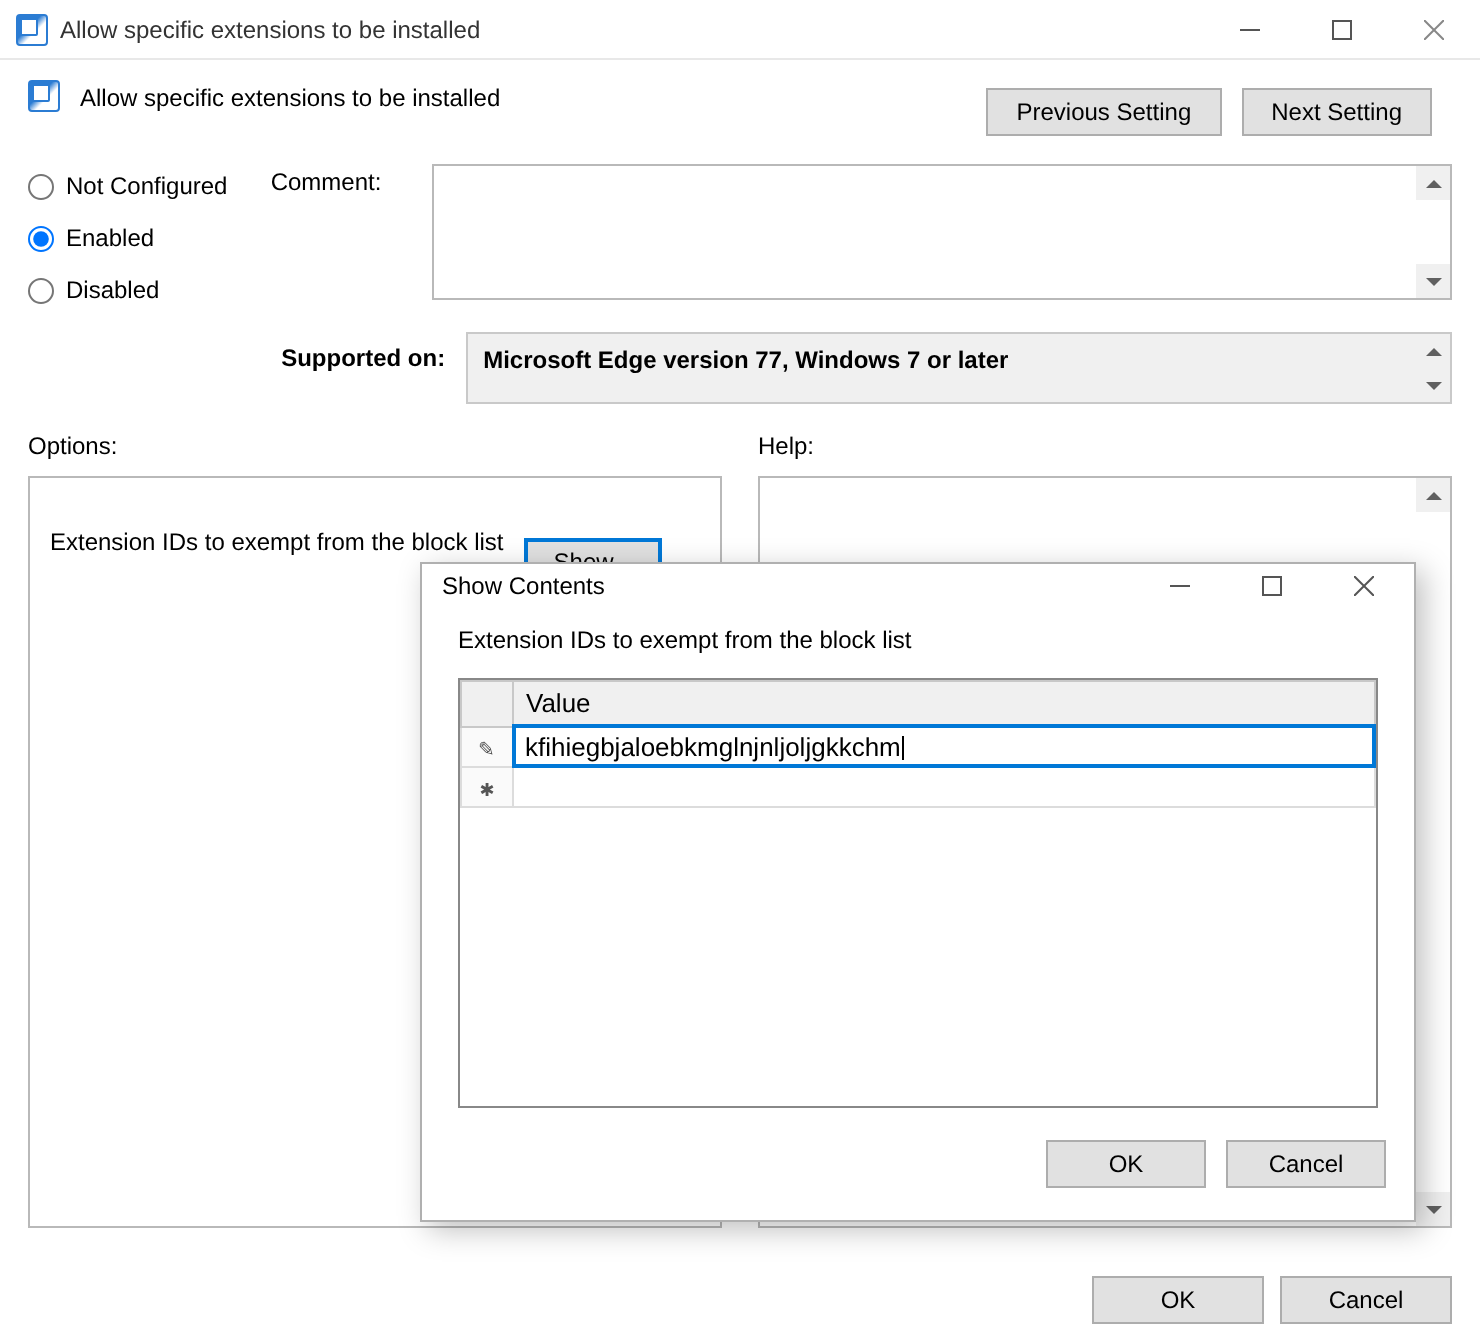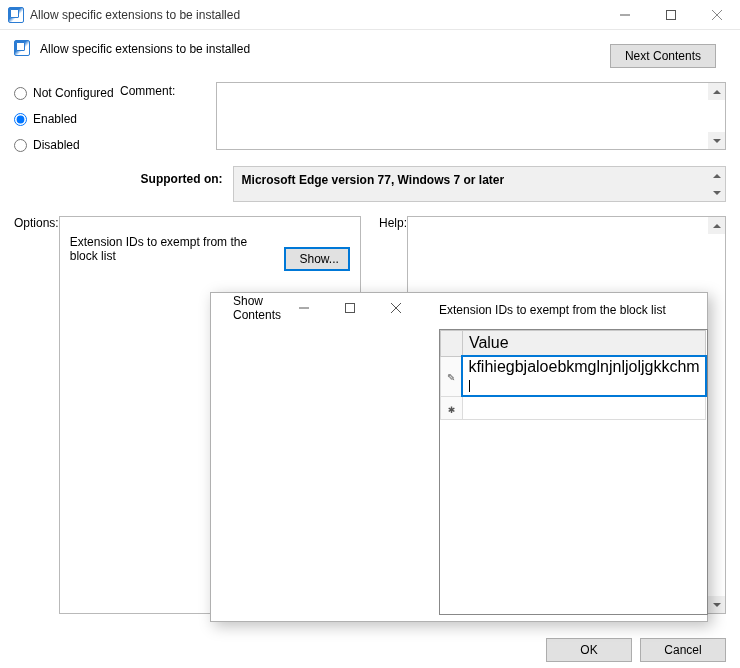--- a/index.html
+++ b/index.html
@@ -51,21 +51,21 @@
     padding:4px 14px;
     min-width:86px;
     color:#000;
   }
   button.focus { border:2px solid #0078d7; padding:3px 13px;margin-top:20px; }
   .config-row { display:flex; margin-top:14px; gap:4px; }
   .radios { width:120px; display:flex; flex-direction:column; gap:12px; padding-top:4px;}
   .radio { display:flex; align-items:center; gap:6px; font-size:12px; }
   .radio input { margin:0; }
   .labeled { display:flex; gap:10px; }
-  .labeled > label { width:86px; text-align:left; padding-top:2px; }
+  .labeled > label { width:86px; text-align:center; padding-top:2px; }
   .txtarea {
     border:1px solid #b9b9b9;
     background:#fff;
     position:relative;
     padding:4px 18px 4px 6px;
     font-size:12px;
     color:#000;
     overflow:hidden;
   }
   .scroll-up, .scroll-down {
@@ -74,49 +74,49 @@
   }
   .scroll-up{ top:0; } .scroll-down{ bottom:0; }
   .arrow { width:0; height:0; border-left:4px solid transparent; border-right:4px solid transparent; }
   .arrow.up{ border-bottom:4px solid #606060; }
   .arrow.down{ border-top:4px solid #606060; }
   .comment-box { width:510px; height:68px; }
   .supported-row { display:flex; gap:10px; margin-top:14px;font-weight:bold; }
   .supported-row > label { width:216px; text-align:right; padding-top:6px;}
   .supported-box { width:510px; height:36px; background:#f0f0f0; border:1px solid #c9c9c9; padding:6px 18px 6px 8px; position:relative; }
   .lower { display:flex; gap:18px; margin-top:14px; height:398px;}
-  .lower .col { flex:1; display:flex; flex-direction:row; }
+  .lower .col { flex:1; display:flex; flex-direction:column; }
   .lower .col > .colhdr { font-size:12px; margin-bottom:8px; }
   .options-panel, .help-panel {
     flex:1; border:1px solid #b9b9b9; background:#fff; padding:10px; position:relative;
     overflow:hidden;
   }
   .options-line { display:flex; align-items:center; gap:10px; }
   .bottom-btns {
     position:absolute; right:14px; bottom:6px; display:flex; gap:8px;
   }
   
   .dialog {
     position:absolute;
-    left:210px; top:292px;
+    left:210px; top:281px;
     width:498px; height:330px;
     background:#fff;
     border:1px solid #b0b0b0;
     box-shadow: 4px 4px 14px rgba(0,0,0,.25);
-    display:flex; flex-direction:row;padding-left:12px;
+    display:flex; flex-direction:column;
   }
   .dialog .dtitle {
     display:flex; align-items:center; height:30px; padding:0 2px 0 10px;
   }
   .dialog .dtitle .t { flex:1; font-size:12px; }
   .dialog .dbody { padding:10px 18px 6px 18px; flex:1; display:flex; flex-direction:column; }
   .grid {
     border:1px solid #888; flex:1; background:#fff;
   }
-  .grid table { border-collapse:collapse; width:100%; font-size:16px; }
+  .grid table { border-collapse:collapse; width:100%; font-size:13px; }
   .grid th { background:#f0f0f0; border:1px solid #c8c8c8; text-align:left; padding:3px 6px; font-weight:normal; height:18px;}
   .grid td { border:1px solid #dcdcdc; padding:2px 6px; height:18px;margin-top:16px; }
   .grid td.rowhdr { width:26px; text-align:center; color:#666; background:#fafafa;}
   .grid td.editing { border:2px solid #0078d7; padding:1px 5px; }
   .dialog .dfoot { padding:10px 14px 16px; display:flex; justify-content:flex-end; gap:10px; background:#fff;}
   .caret::after{ content:""; display:inline-block; width:1px; height:12px; background:#000; vertical-align:middle; margin-left:1px;}
   .pencil::before{content:"✎"; font-size:10px; color:#555;}
   .star::before{content:"✱"; font-size:9px; color:#555;}
 </style>
 </head>
@@ -143,21 +143,22 @@
         </svg>
       </div>
   </div>
 </div>
 
 <div class="body">
   <div class="row1">
     <span class="icon2 gpo-icon"></span>
     <span class="label">Allow specific extensions to be installed</span>
     <div class="navbtns">
-      <button class="std">Next Contents</button>
+      <button class="std">Previous Setting</button>
+      <button class="std">Next Setting</button>
     </div>
   </div>
 
   <div class="config-row">
     <div class="radios">
       <label class="radio">
         <input type="radio" name="st" style="">
         <span>Not Configured</span>
       </label>
       <label class="radio">

